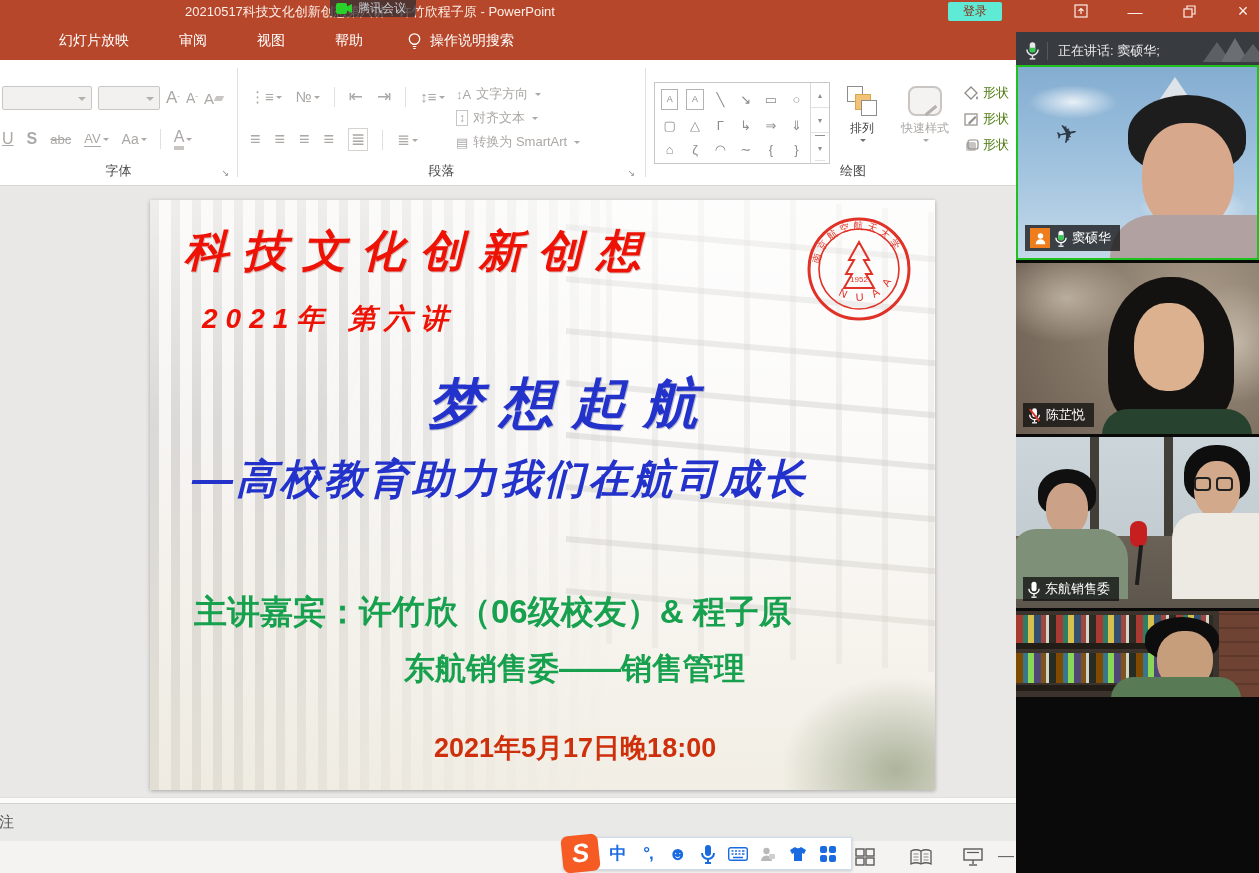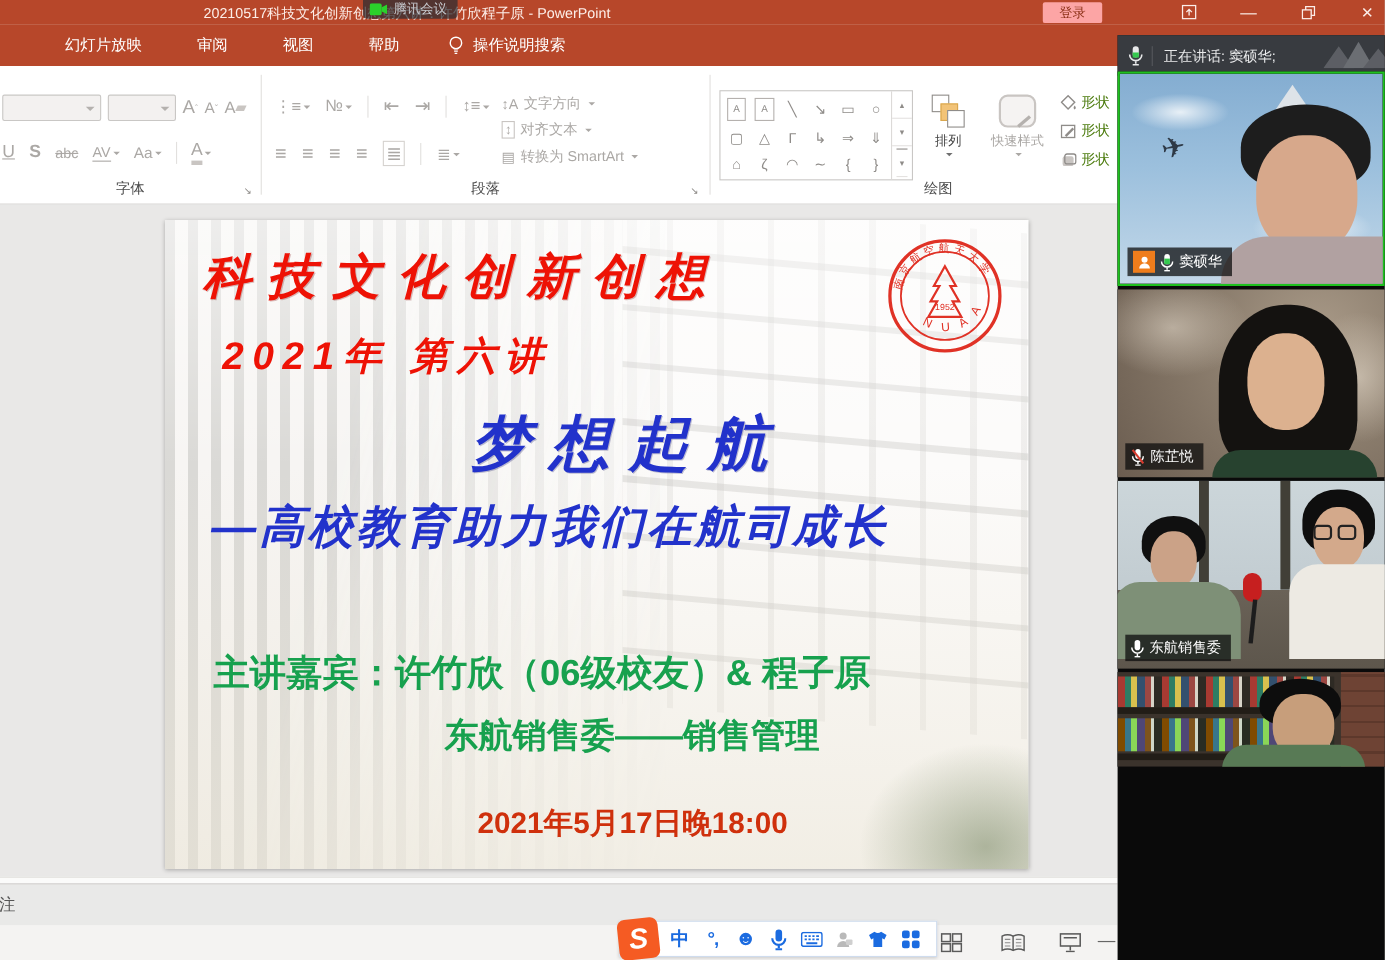--- a/index.html
+++ b/index.html
@@ -4,21 +4,21 @@
 <style>
   html,body{margin:0;padding:0;background:#222;}
   *{box-sizing:border-box;font-family:"Liberation Sans", sans-serif;}
   #stage{position:relative;width:1259px;height:873px;overflow:hidden;background:#e9e8e7;}
 
   
   .titlebar{position:absolute;left:0;top:0;width:1259px;height:22px;background:var(--ppt_red,#b7472a);}
   .win-title{position:absolute;left:185px;top:3px;color:#fdeee8;font-size:13px;white-space:nowrap;}
   .tm-float{position:absolute;left:330px;top:0;height:17px;padding:0 10px 0 6px;background:rgba(43,46,51,.72);
     border-radius:0 0 4px 4px;display:flex;align-items:center;gap:6px;color:#c9ccd1;font-size:12px;}
-  .login-btn{position:absolute;left:948px;top:2px;width:54px;height:19px;background:#fca5a5;color:#8a2f15;
+  .login-btn{position:absolute;left:948px;top:2px;width:54px;height:19px;background:#5eead4;color:#8a2f15;
     border:none;font-size:12px;border-radius:2px;cursor:pointer;}
   .winctl{position:absolute;right:8px;top:0;height:22px;display:flex;align-items:center;gap:38px;color:#fff;}
   .winctl .ic{width:16px;height:16px;display:inline-flex;align-items:center;justify-content:center;font-size:15px;color:#fceee9;}
 
   
   .tabsrow{position:absolute;left:0;top:22px;width:1259px;height:38px;background:var(--ppt_red,#b7472a);
     display:flex;align-items:center;color:#fff;font-size:14px;padding-left:41px;}
   .tab{padding:0 18px;height:100%;display:flex;align-items:center;cursor:pointer;}
   .tellme{display:flex;align-items:center;gap:8px;padding-left:26px;}
 
@@ -55,21 +55,21 @@
     background:repeating-linear-gradient(90deg,#cccbc8 0 9px,#f4f3f0 9px 21px);
     -webkit-mask-image:linear-gradient(105deg,rgba(0,0,0,.9) 35%,rgba(0,0,0,.3) 70%,transparent);
     mask-image:linear-gradient(105deg,rgba(0,0,0,.9) 35%,rgba(0,0,0,.3) 70%,transparent);opacity:.8;}
   .bg-win{position:absolute;left:53%;top:-20px;right:0;height:78%;opacity:.45;transform:skewY(5deg);transform-origin:left top;
     background:repeating-linear-gradient(0deg,transparent 0 46px,rgba(120,118,112,.35) 46px 52px),
                repeating-linear-gradient(90deg,transparent 0 40px,rgba(120,118,112,.22) 40px 46px);}
   .bg-fade{position:absolute;inset:0;background:linear-gradient(180deg,rgba(255,255,255,.55),rgba(255,255,255,0) 38%,rgba(233,227,211,.55) 100%);}
   .bg-tree{position:absolute;right:-12px;bottom:-12px;width:170px;height:130px;
     background:radial-gradient(ellipse at 70% 75%,rgba(88,108,66,.45),transparent 68%);}
   .sl-line1{position:absolute;left:34px;top:22px;font-size:44px;font-weight:bold;font-style:italic;letter-spacing:15px;color:var(--slide_red,#ee1205);text-shadow:1px 1px 0 rgba(120,0,0,.25);}
-  .sl-line2{position:absolute;left:52px;top:100px;font-size:35px;font-weight:bold;font-style:italic;letter-spacing:8px;color:var(--slide_red,#ee1205);}
+  .sl-line2{position:absolute;left:52px;top:100px;font-size:28px;font-weight:bold;font-style:italic;letter-spacing:8px;color:var(--slide_red,#ee1205);}
   .sl-main{position:absolute;left:278px;top:168px;font-size:54px;font-weight:bold;font-style:italic;letter-spacing:18px;color:var(--slide_blue,#2232cb);text-shadow:1px 1px 0 rgba(0,0,90,.25);}
   .sl-sub{position:absolute;left:42px;top:252px;font-size:41px;font-weight:bold;font-style:italic;letter-spacing:3px;color:var(--slide_blue,#2232cb);}
   .sl-guest{position:absolute;left:44px;top:390px;font-size:33px;font-weight:bold;color:var(--slide_green,#17a14e);}
   .sl-org{position:absolute;left:254px;top:448px;font-size:31px;font-weight:bold;color:var(--slide_green,#17a14e);}
   .sl-date{position:absolute;left:284px;top:530px;font-size:27px;font-weight:bold;color:var(--date_red,#cf300c);}
   .seal{position:absolute;left:656px;top:16px;width:106px;height:106px;}
 
   
   .hstrip{position:absolute;left:0;top:797px;width:1016px;height:6px;background:#fbfbfa;border-top:1px solid #e2e0de;}
   .notesbar{position:absolute;left:0;top:803px;width:1016px;height:38px;background:#e9e9e8;border-top:1px solid #d4d2d0;

